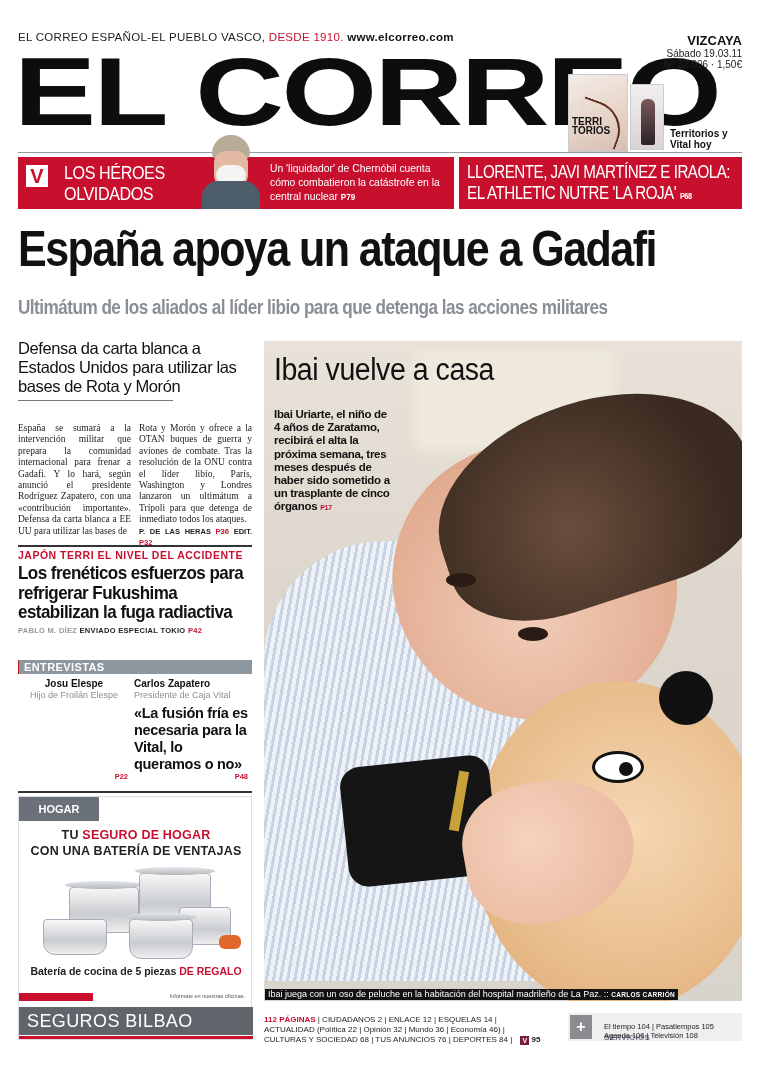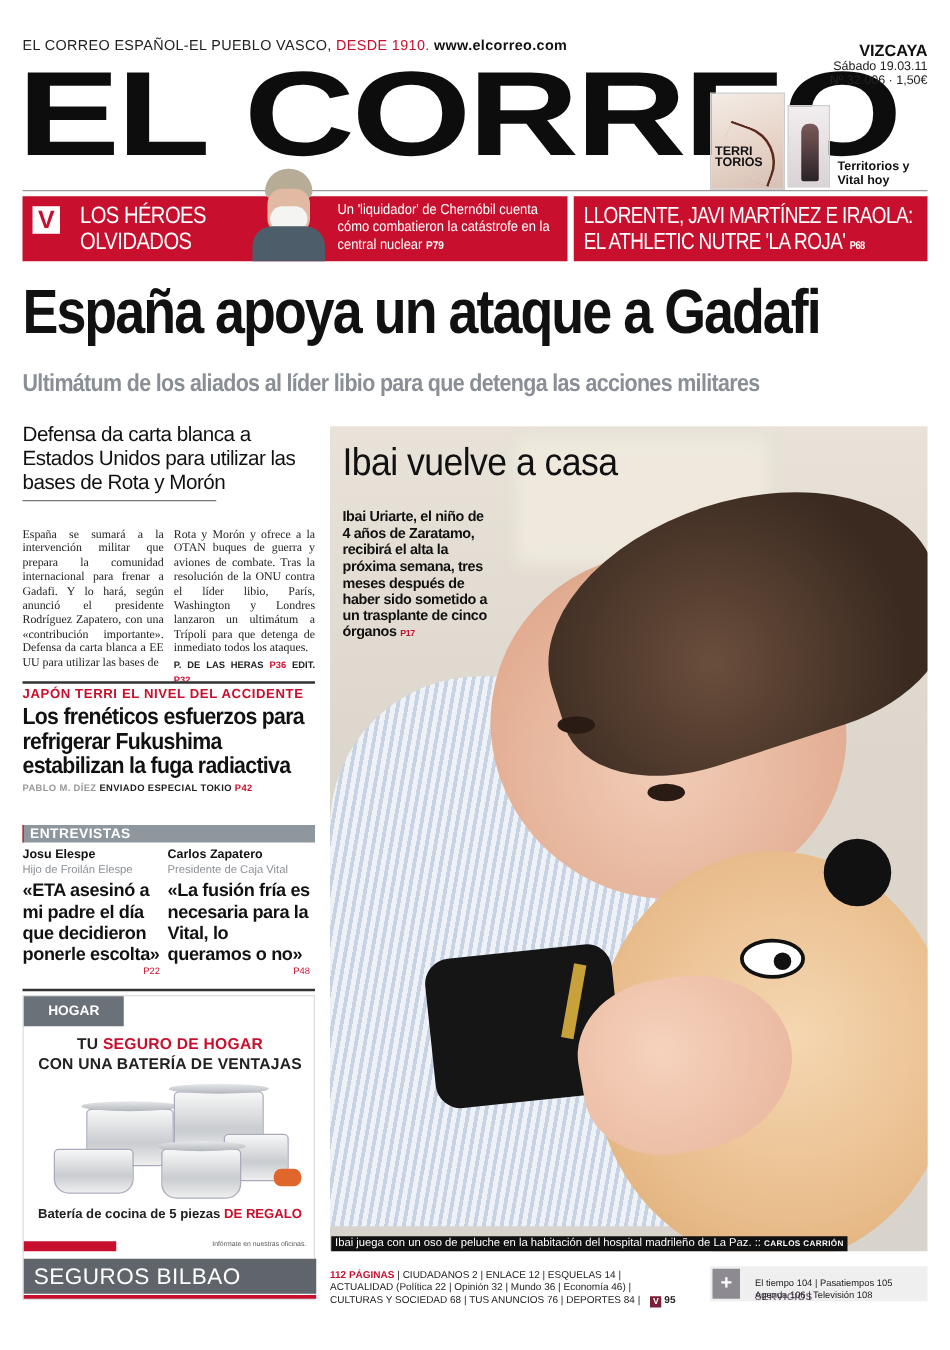--- a/index.html
+++ b/index.html
@@ -46,21 +46,21 @@
   .kicker{top:549px;font-weight:bold;font-size:10.5px;letter-spacing:0.5px;color:#c8102e;}
   .fuku{top:563px;font-weight:bold;font-size:18.5px;line-height:19.5px;letter-spacing:-0.6px;color:#111;transform:scaleX(0.92);transform-origin:left top;width:260px;}
   .fuku-by{top:626px;font-size:7.5px;font-weight:bold;color:#222;letter-spacing:0.3px;}
   .fuku-by .grey{color:#999;} .fuku-by .red{color:#c8102e;}
   .entbar{left:18px;top:660px;width:234px;height:14px;background:#8e969e;border-left:1px solid #b91c1c;}
   .entbar span{position:absolute;left:5px;top:0;color:#fff;font-weight:900;font-size:11px;line-height:14px;letter-spacing:0.4px;}
   .interview{top:678px;width:112px;}
   .interview .name{font-weight:bold;font-size:10px;line-height:12px;color:#111;}
   .interview .role{font-size:9px;line-height:11px;color:#8a8f96;}
   .interview .quote{margin-top:4px;font-weight:bold;font-size:14.5px;line-height:17px;letter-spacing:-0.3px;color:#111;}
-  .interview .ref{position:absolute;right:2px;top:94px;font-size:7.5px;font-weight:normal;color:#c8102e;padding-left:33px;}
+  .interview .ref{position:absolute;right:2px;top:94px;font-size:7.5px;font-weight:bold;color:#c8102e;padding-left:33px;}
   .ad{left:18px;top:796px;width:234px;height:244px;border:1px solid #ddd;background:#fff;}
   .ad .tag{position:absolute;left:0;top:0;width:80px;height:24px;background:#6b7178;color:#fff;font-weight:bold;font-size:11px;line-height:24px;text-align:center;}
   .ad .title{position:absolute;left:0;top:30px;width:234px;text-align:center;font-weight:bold;font-size:12.5px;line-height:16px;color:#222;letter-spacing:0.2px;}
   .ad .title .red{color:#c8102e;}
   .ad .pots{position:absolute;left:10px;top:70px;width:214px;height:96px;}
   .pot{position:absolute;background:linear-gradient(180deg,#f7f7f7,#c9ccd0 60%,#eeeeee);border:1px solid #aab;border-radius:4px 4px 12px 12px;}
   .lid{position:absolute;height:8px;background:linear-gradient(180deg,#e6e8ea,#b3b7bc);border-radius:50%;}
   .ad .sub{position:absolute;left:0;top:168px;width:234px;text-align:center;font-weight:bold;font-size:10.5px;color:#222;}
   .ad .sub .red{color:#c8102e;}
   .ad .redstrip{position:absolute;left:0;top:196px;width:74px;height:8px;background:#c8102e;}
@@ -169,24 +169,23 @@
 
 <div class="abs leftcol kicker">JAPÓN TERRI EL NIVEL DEL ACCIDENTE</div>
 <div class="abs leftcol fuku">Los frenéticos esfuerzos para refrigerar Fukushima estabilizan la fuga radiactiva</div>
 <div class="abs leftcol fuku-by">
   <span class="grey">PABLO M. DÍEZ</span><span> ENVIADO ESPECIAL TOKIO </span><span class="red">P42</span>
 </div>
 
 <div class="abs entbar">
   <span>ENTREVISTAS</span>
 </div>
-<div class="abs interview" style="left:18px;">
+<div class="abs interview" style="left:18px;text-align:center;">
   <div class="name">Josu Elespe</div>
   <div class="role">Hijo de Froilán Elespe</div>
-  <div class="quote">«ETA asesinó a mi padre el día que decidieron ponerle escolta»</div>
   <div class="ref">P22</div>
 </div>
 <div class="abs interview" style="left:134px;width:116px;">
   <div class="name">Carlos Zapatero</div>
   <div class="role">Presidente de Caja Vital</div>
   <div class="quote">«La fusión fría es necesaria para la Vital, lo queramos o no»</div>
   <div class="ref">P48</div>
 </div>
 
 <div class="abs sep" style="top:791px;"></div>

